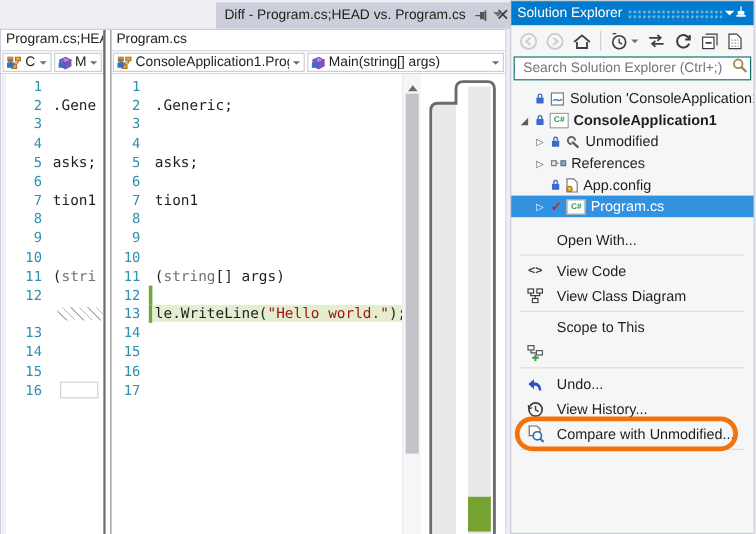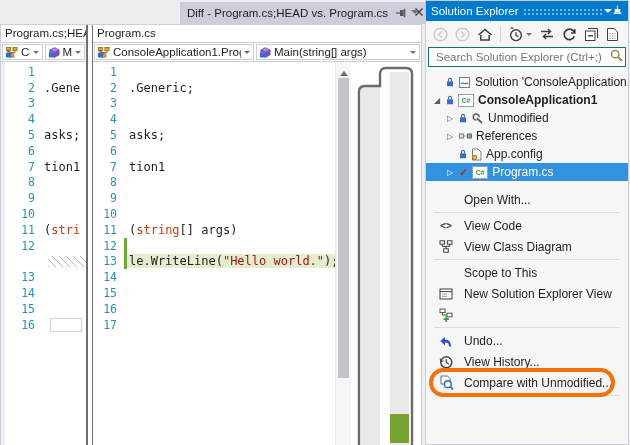--- a/index.html
+++ b/index.html
@@ -30,21 +30,21 @@
           font-family:"DejaVu Sans Mono",monospace;font-size:12px;display:flex;}
   .code-col{flex:1;min-width:0;padding-top:2px;}
   .pane-left .code-col{border-left:4px solid #F0F0F3;}
   .code-row{height:15.8px;display:flex;align-items:center;white-space:pre;}
   .lnum{text-align:right;color:#2B91AF;padding-right:7px;flex:none;font-size:11.5px;}
   .pane-left .lnum{width:30px;}
   .pane-right .lnum{width:24px;}
   .chbar{width:3px;align-self:stretch;flex:none;}
   .chbar.on{background:#6FA83C;}
   .code{padding-left:2px;}
-  .kw{color:#c2410c;} .str{color:#A31515;}
+  .kw{color:#737373;} .str{color:#A31515;}
   .added-bg{background:#E4EDD0;padding-right:3px;}
   .hatch-box{margin-left:6px;width:46px;height:11px;
              background:repeating-linear-gradient(45deg,#B5B5B5 0 1px,transparent 1px 5px);}
   .eof-box{width:30px;height:12px;border:1px solid #D4D4D4;background:#fff;margin-left:6px;}
   .vscroll{width:15px;flex:none;position:relative;background:#F6F6F8;border-left:1px solid #EBEBEE;}
   .vs-arrow{position:absolute;top:5px;left:3.5px;width:0;height:0;border:4px solid transparent;border-bottom:5px solid #6D6D70;}
   .vs-thumb{position:absolute;top:16px;left:2px;right:2px;height:300px;background:#C2C3C9;}
   .overview{width:70px;flex:none;position:relative;background:#fff;}
   .ov-bar{position:absolute;width:19px;background:#E9E9EA;}
   .ov-green{position:absolute;background:#76A231;}
@@ -413,30 +413,20 @@
         </span>
         <span>View Class Diagram</span>
       </div>
       <div class="menu-sep"></div>
       <div class="menu-row">
         <span class="menu-icon"></span>
         <span>Scope to This</span>
       </div>
       <div class="menu-row">
         <span class="menu-icon">
-          <svg width="14" height="12" viewBox="0 0 14 12">
-            <rect x="1" y="1" width="12" height="10" fill="#fff" stroke="#3E3E42"></rect>
-            <path d="M1 3.6 H13" stroke="#3E3E42"></path>
-            <path d="M3 6 H8 M3 8.3 H8" stroke="#9B9B9B"></path>
-          </svg>
-        </span>
-        <span>New Solution Explorer View</span>
-      </div>
-      <div class="menu-row">
-        <span class="menu-icon">
           <svg width="14" height="14" viewBox="0 0 14 14">
             <rect x="1" y="1" width="5" height="3.6" fill="#fff" stroke="#555"></rect>
             <rect x="8" y="5.2" width="5" height="3.6" fill="#fff" stroke="#555"></rect>
             <path d="M3.5 4.6 V7 H8" fill="none" stroke="#555"></path>
             <path d="M4.5 11.2 H10 M7.2 8.5 V14" stroke="#3E9B3E" stroke-width="1.7"></path>
           </svg>
         </span>
       </div>
       <div class="menu-sep"></div>
       <div class="menu-row">

